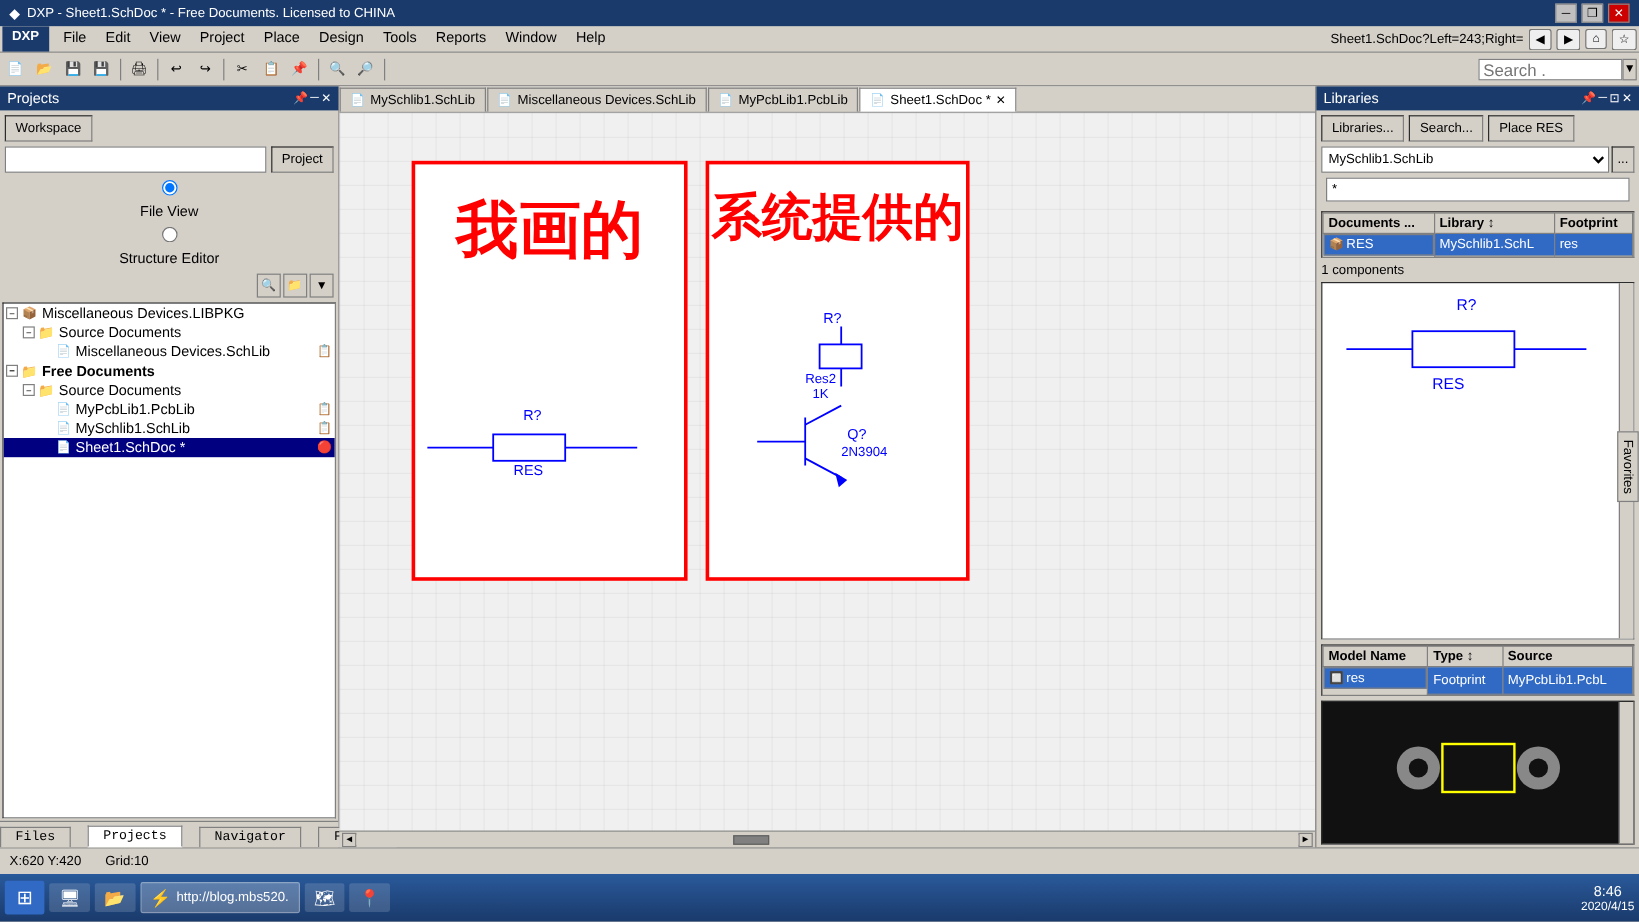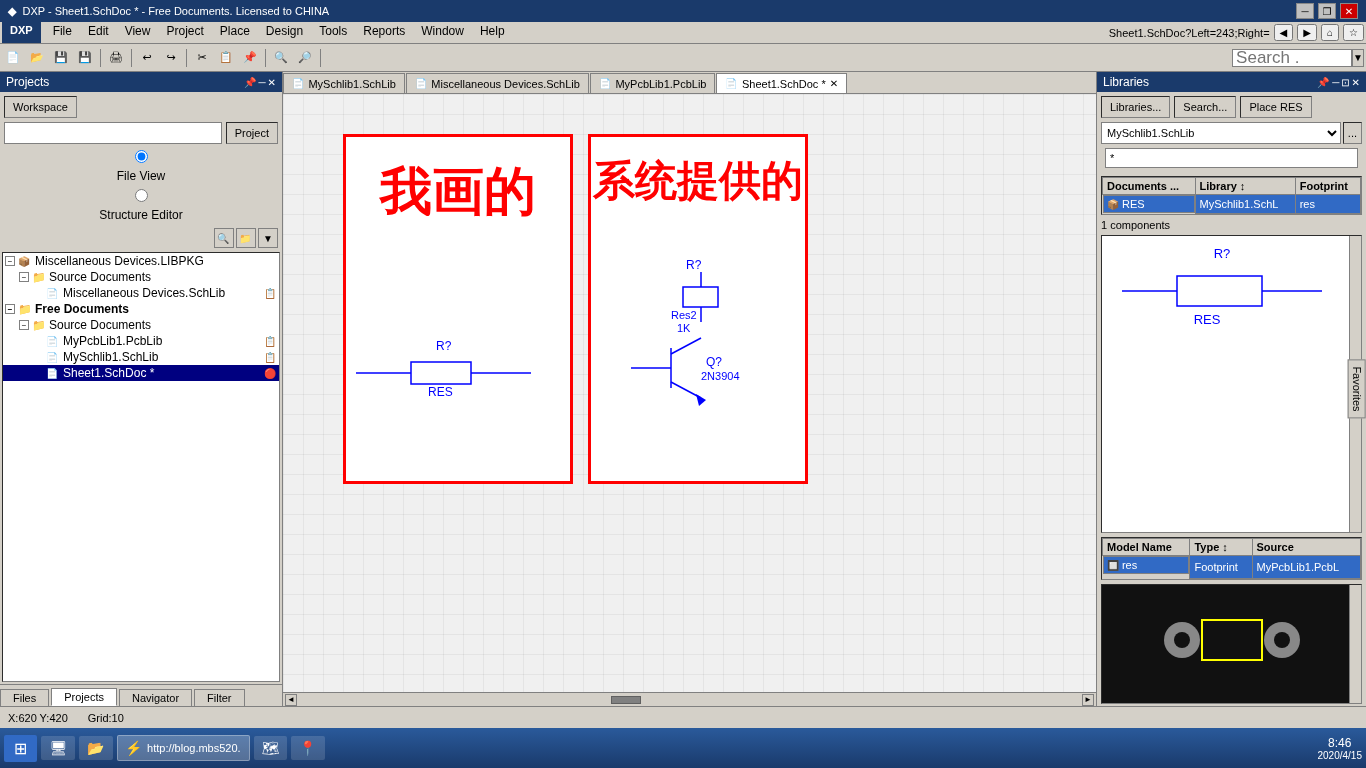--- a/index.html
+++ b/index.html
@@ -47,21 +47,21 @@
     
     #tree-view { flex: 1; overflow-y: auto; background: white; border: 1px inset #808080; margin: 2px; }
     .tree-item { display: flex; align-items: center; padding: 1px 2px; cursor: pointer; font-size: 12px; white-space: nowrap; }
     .tree-item.highlighted { background: #000080; color: white; }
     .tree-icon { width: 16px; height: 14px; display: inline-flex; align-items: center; justify-content: center; margin-right: 2px; font-size: 10px; }
     .folder-icon { color: #ffcc00; font-size: 11px; }
     .expand-icon { width: 10px; height: 10px; border: 1px solid #808080; background: white; display: inline-flex; align-items: center; justify-content: center; font-size: 8px; margin-right: 2px; color: #000; }
 
     
     #bottom-tabs { display: flex; background: #d4d0c8; border-top: 1px solid #808080; height: 22px; align-items: flex-end; }
-    .bottom-tab { padding: 2px 12px; border: 1px solid #808080; border-bottom: none; background: #d4d0c8; cursor: pointer; font-size: 11px; margin-right: 2px; }
+    .bottom-tab { padding: 2px 12px; border: 1px solid #808080; border-bottom: none; background: #d4d0c8; cursor: pointer; font-size: 11px; margin-right: 14px; font-family: Liberation Mono, monospace; }
     .bottom-tab.active { background: white; border-bottom: 1px solid white; }
 
     
     #center-panel { flex: 1; display: flex; flex-direction: column; background: #c8c8c8; }
     #tab-bar { background: #d4d0c8; display: flex; border-bottom: 1px solid #808080; height: 22px; align-items: flex-end; }
     .doc-tab { display: flex; align-items: center; padding: 2px 8px; border: 1px solid #808080; border-bottom: none; background: #d4d0c8; cursor: pointer; font-size: 11px; margin-right: 1px; gap: 4px; height: 20px; }
     .doc-tab.active { background: white; }
     .tab-close { font-size: 10px; cursor: pointer; }
 
     
@@ -166,21 +166,21 @@
   <div class="toolbar-btn">↪</div>
   <div class="toolbar-sep"></div>
   <div class="toolbar-btn">✂</div>
   <div class="toolbar-btn">📋</div>
   <div class="toolbar-btn">📌</div>
   <div class="toolbar-sep"></div>
   <div class="toolbar-btn">🔍</div>
   <div class="toolbar-btn">🔎</div>
   <div class="toolbar-sep"></div>
   <div style="margin-left:auto; display:flex; align-items:center;">
-    <input type="text" id="search-input-bar" class="search-input-bar" style="width: 120px; height: 18px; border: 1px solid rgb(128, 128, 128); font-size: 17px; padding: 1px 3px;" placeholder="Search .">
+    <input type="text" id="search-input-bar" class="search-input-bar" style="width: 120px; height: 18px; border: 1px solid rgb(128, 128, 128); font-size: 14px; padding: 1px 3px;" placeholder="Search .">
     <button style="height:18px;font-size:10px;border:1px solid #808080;background:#d4d0c8;cursor:pointer;">▼</button>
   </div>
 </div>
 
 <div id="main-layout" style="display:flex; height:calc(768px - 22px - 22px - 28px - 22px - 40px);">
 
   <div id="left-panel">
     <div id="projects-header">
       <span>Projects</span>
       <div id="projects-header-controls">

